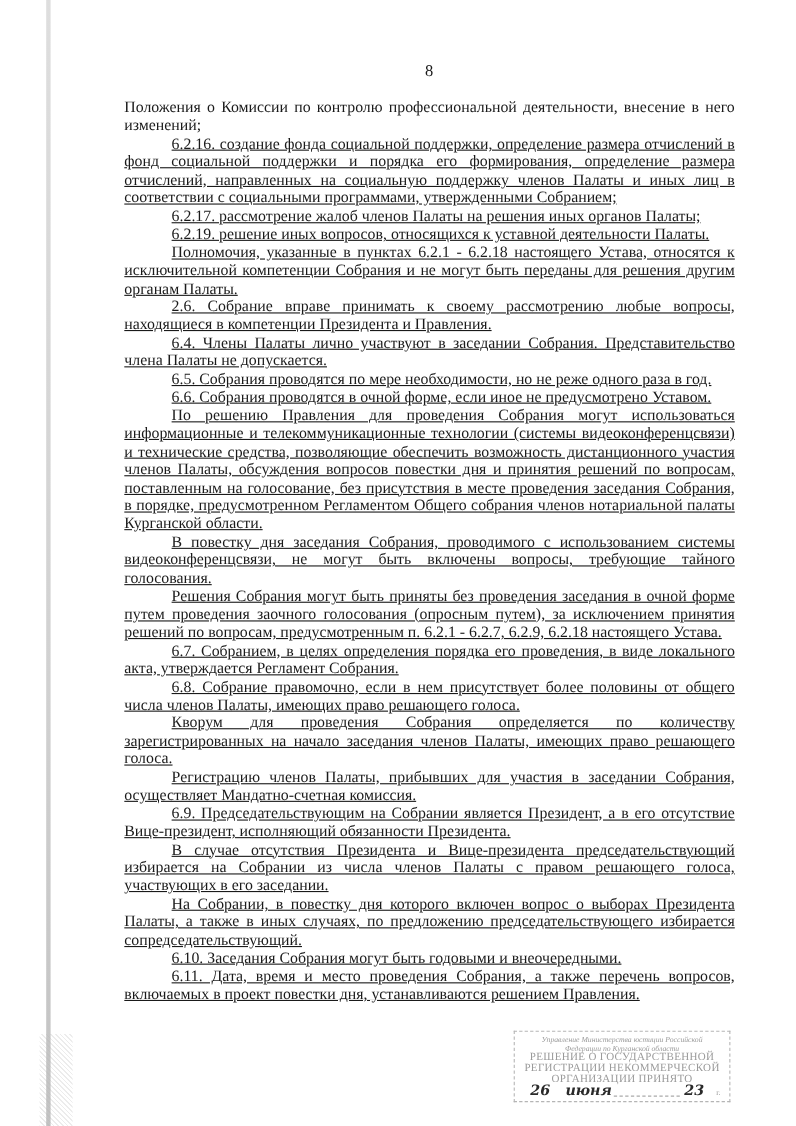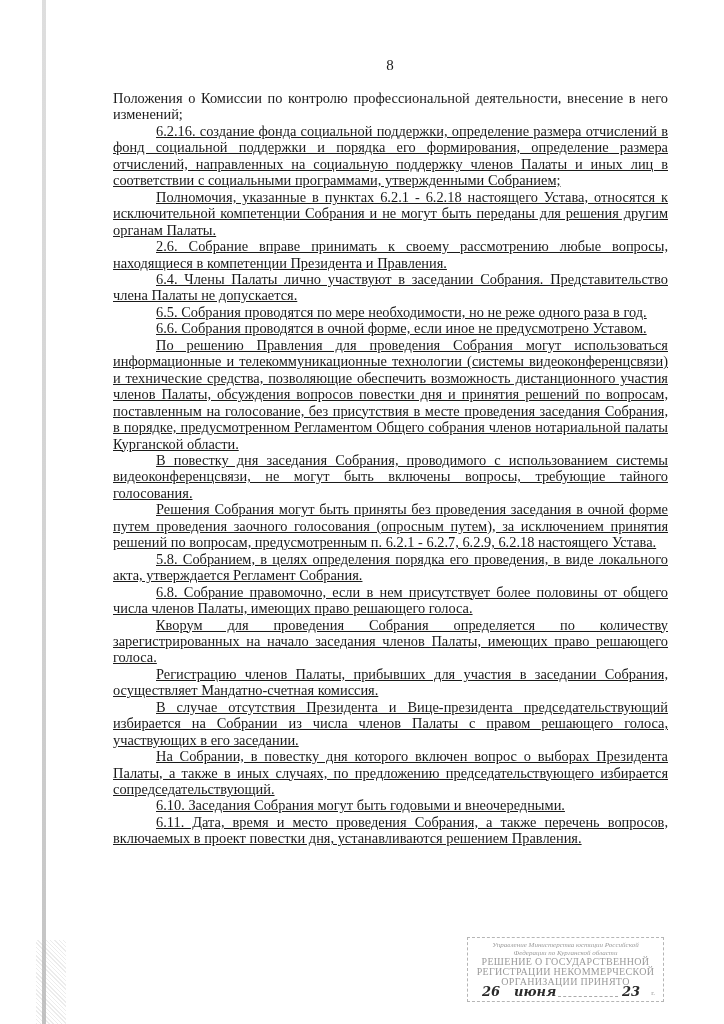--- a/index.html
+++ b/index.html
@@ -45,32 +45,35 @@
 <body>
 
 <div class="edge-strip"></div>
 <div class="edge-noise"></div>
 
 <div class="page-number">8</div>
 
 <div class="text-column">
   <p>Положения о Комиссии по контролю профессиональной деятельности, внесение в него изменений;</p>
   <p class="ind">6.2.16. создание фонда социальной поддержки, определение размера отчислений в фонд социальной поддержки и порядка его формирования, определение размера отчислений, направленных на социальную поддержку членов Палаты и иных лиц в соответствии с социальными программами, утвержденными Собранием;</p>
+  <p class="ind">6.2.17. рассмотрение жалоб членов Палаты на решения иных органов Палаты;</p>
+  <p class="ind">6.2.19. решение иных вопросов, относящихся к уставной деятельности Палаты.</p>
   <p class="ind">Полномочия, указанные в пунктах 6.2.1 - 6.2.18 настоящего Устава, относятся к исключительной компетенции Собрания и не могут быть переданы для решения другим органам Палаты.</p>
   <p class="ind">2.6. Собрание вправе принимать к своему рассмотрению любые вопросы, находящиеся в компетенции Президента и Правления.</p>
   <p class="ind">6.4. Члены Палаты лично участвуют в заседании Собрания. Представительство члена Палаты не допускается.</p>
   <p class="ind">6.5. Собрания проводятся  по мере необходимости, но не реже одного раза в год.</p>
   <p class="ind">6.6. Собрания проводятся в очной форме, если иное не предусмотрено Уставом.</p>
   <p class="ind">По решению Правления для проведения Собрания могут использоваться информационные и телекоммуникационные технологии (системы видеоконференцсвязи) и технические средства, позволяющие обеспечить возможность дистанционного участия членов Палаты, обсуждения вопросов повестки дня и принятия решений по вопросам, поставленным на голосование, без присутствия в месте проведения заседания Собрания, в порядке, предусмотренном Регламентом Общего собрания членов нотариальной палаты Курганской области.</p>
   <p class="ind">В повестку дня заседания Собрания, проводимого с использованием системы видеоконференцсвязи, не могут быть включены вопросы, требующие тайного голосования.</p>
   <p class="ind">Решения Собрания могут быть приняты без проведения заседания в очной форме путем проведения заочного голосования (опросным путем), за исключением принятия решений по вопросам, предусмотренным п. 6.2.1 - 6.2.7, 6.2.9, 6.2.18 настоящего Устава.</p>
-  <p class="ind">5.8. Собранием, в целях определения порядка его проведения, в виде локального акта, утверждается Регламент Собрания.</p>
+  <p class="ind">6.7. Собранием, в целях определения порядка его проведения, в виде локального акта, утверждается Регламент Собрания.</p>
   <p class="ind">6.8. Собрание правомочно, если в нем присутствует более половины от общего числа членов Палаты, имеющих право решающего голоса.</p>
   <p class="ind">Кворум для проведения Собрания определяется по количеству зарегистрированных на начало заседания членов Палаты, имеющих право решающего голоса.</p>
   <p class="ind">Регистрацию членов Палаты, прибывших для участия в заседании Собрания, осуществляет Мандатно-счетная комиссия.</p>
+  <p class="ind">6.9. Председательствующим на Собрании является Президент, а в его отсутствие Вице-президент, исполняющий обязанности Президента.</p>
   <p class="ind">В случае отсутствия Президента и Вице-президента председательствующий избирается на Собрании из числа членов Палаты с правом решающего голоса, участвующих в его заседании.</p>
   <p class="ind">На Собрании, в повестку дня которого включен вопрос о выборах Президента Палаты, а также в иных случаях, по предложению председательствующего избирается сопредседательствующий.</p>
   <p class="ind">6.10. Заседания Собрания могут быть годовыми  и внеочередными.</p>
   <p class="ind">6.11. Дата, время и место проведения Собрания, а также перечень вопросов, включаемых в проект повестки дня, устанавливаются решением Правления.</p>
 </div>
 
 <div class="stamp">
   <div class="small">Управление Министерства юстиции Российской</div>
   <div class="small" style="margin-top:0">Федерации по Курганской области</div>
   <div class="big">РЕШЕНИЕ О ГОСУДАРСТВЕННОЙ</div>

